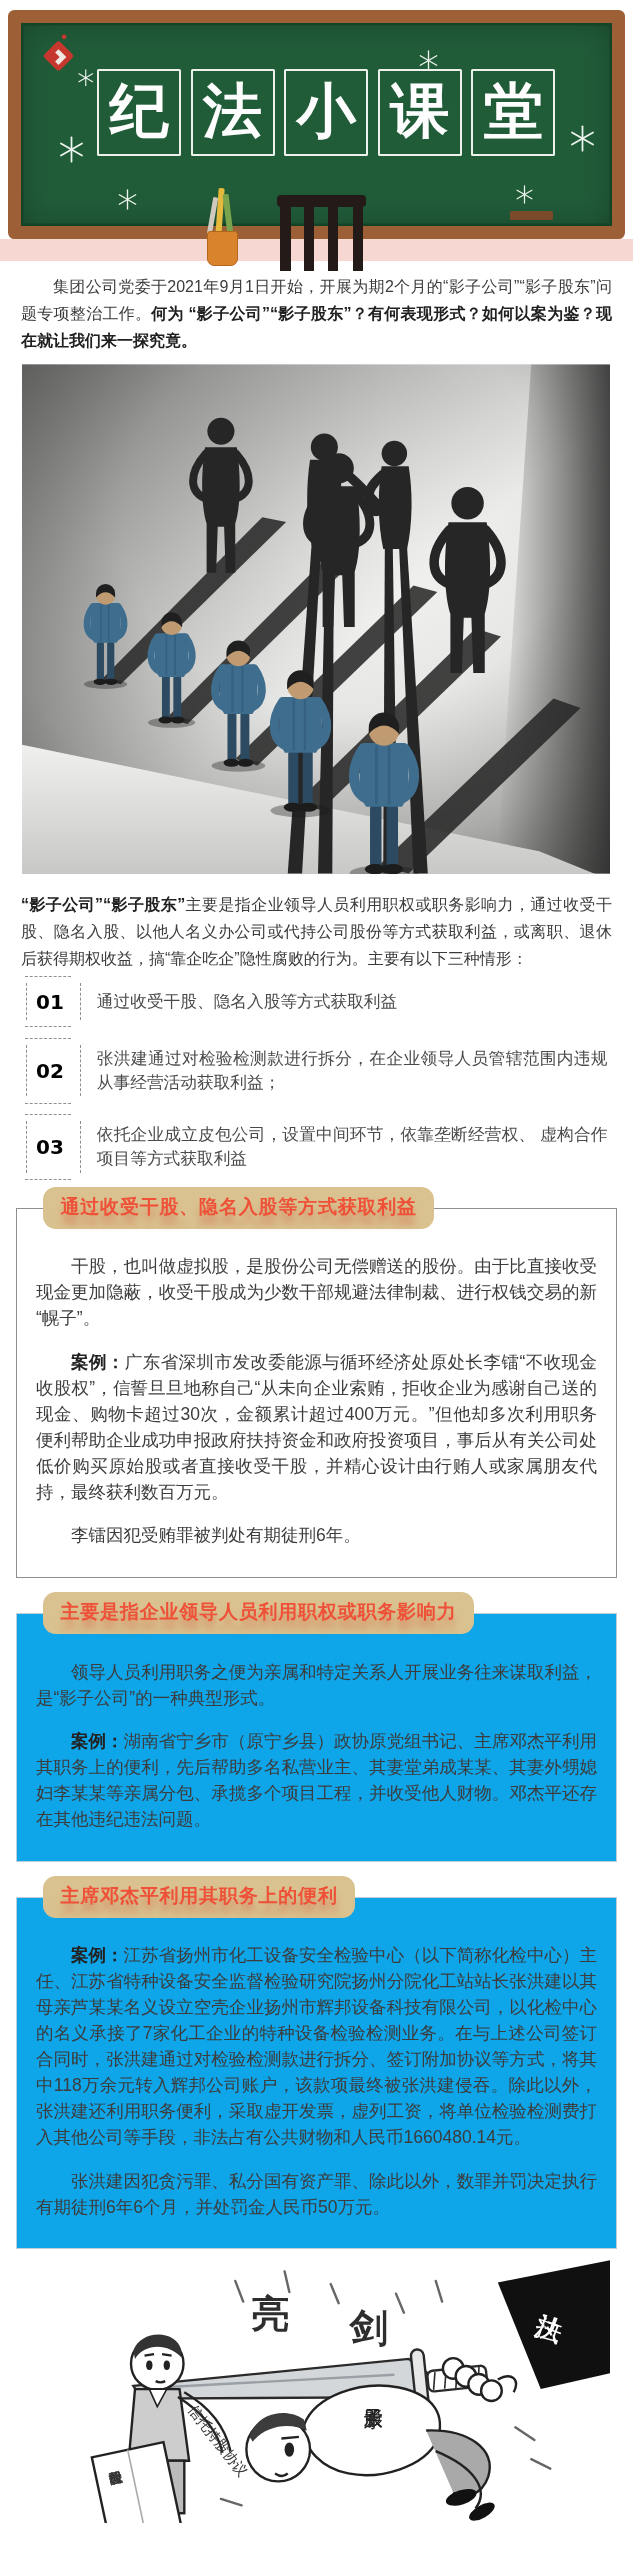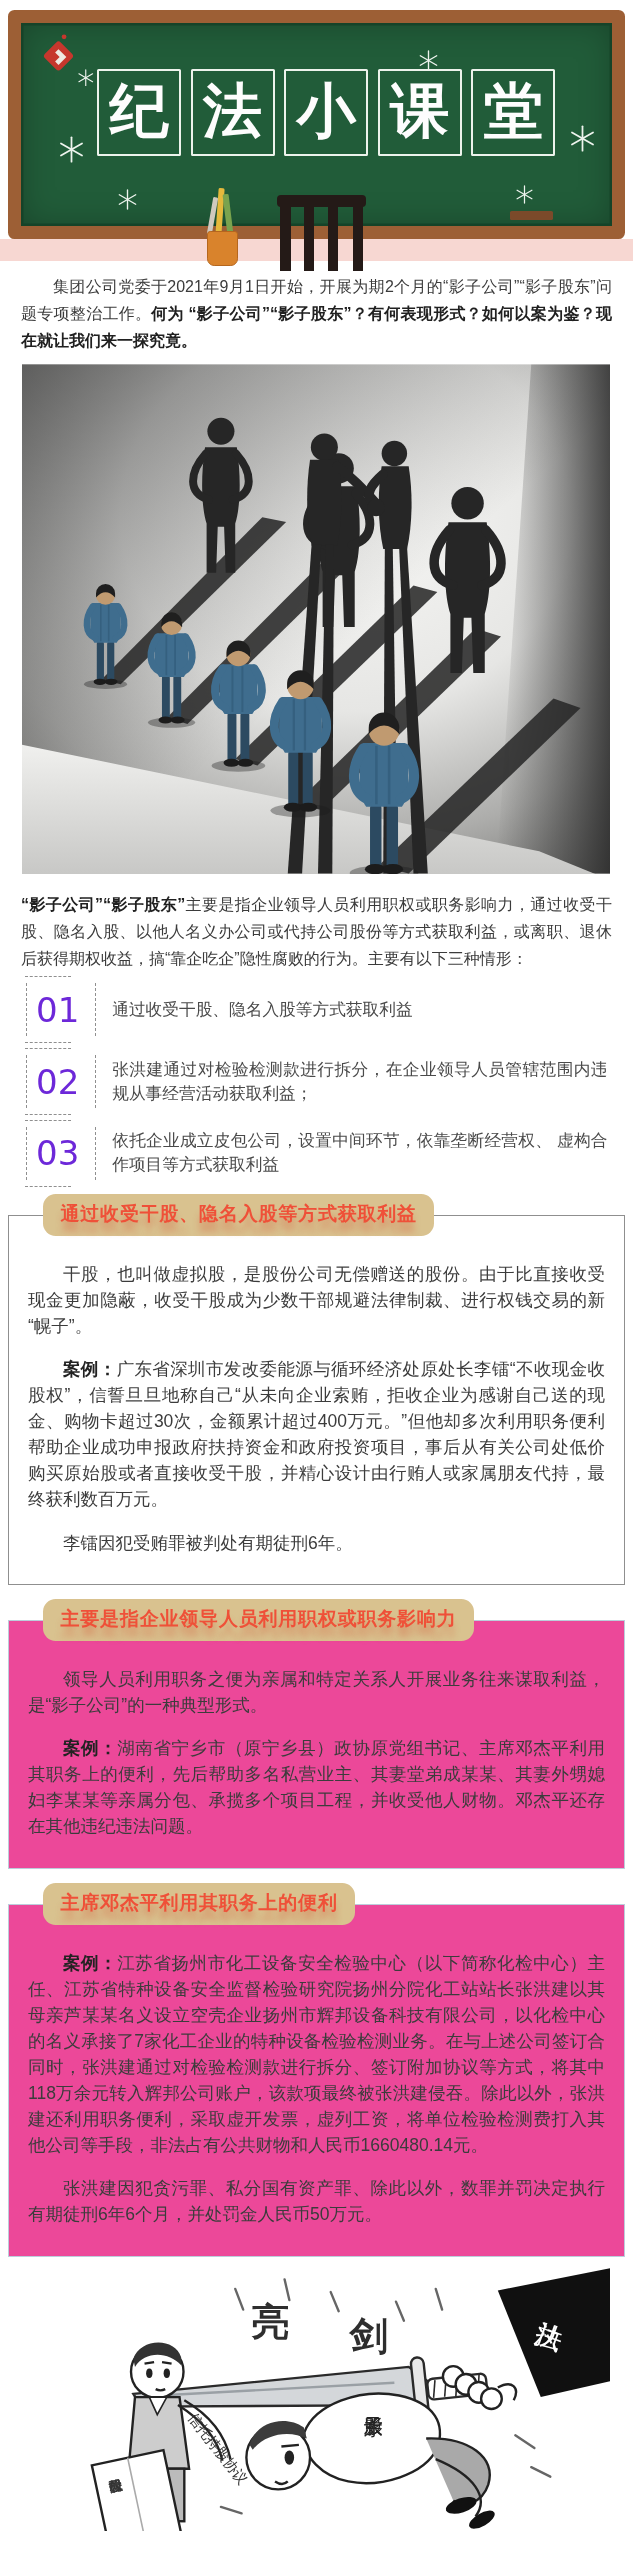--- a/index.html
+++ b/index.html
@@ -35,46 +35,46 @@
   .eraser{position:absolute;left:502px;top:201px;width:43px;height:9.6px;background:#7b4a2a;border-radius:1.6px;z-index:5;}
   .pink-strip{height:22px;background:#f7d7d2;}
   
   .para{margin:12.7px 21px 0;font-size:16px;line-height:27px;color:#3b3b3b;text-align:justify;}
   .indent{text-indent:2em;}
   .b{font-weight:700;color:#202020;}
   .def{margin-top:17.5px;}
   
   .num-list{margin:11px 25.5px 0;}
   .num-row{display:flex;align-items:stretch;}
-  .num-row + .num-row{margin-top:19px;justify-content:space-between;}
+  .num-row + .num-row{margin-top:25px;justify-content:space-between;}
   .num-cell{
     position:relative;display:flex;align-items:center;
     border-left:1.6px dashed #8f8f8f;padding:6.4px 12.7px 6.4px 9.6px;
-    font-family:"DejaVu Sans",sans-serif;font-size:34px;font-weight:400;color:#6d28d9;
+    font-family:"DejaVu Sans",sans-serif;font-size:20px;font-weight:700;color:#000000;
   }
   .num-cell::before,.num-cell::after{content:"";position:absolute;left:-1.6px;width:46px;border-top:1.6px dashed #8f8f8f;}
   .num-cell::before{top:-7.2px;}
   .num-cell::after{bottom:-7.2px;}
   .num-text{
     border-left:1.6px dashed #8f8f8f;margin-left:3.2px;padding:1.6px 0 1.6px 16px;
     font-size:16.7px;line-height:24px;color:#4a4a4a;display:flex;align-items:center;text-align:justify;
   }
   
   .section{margin-top:14.3px;}
   .badge{
     position:relative;z-index:2;display:inline-block;margin-left:43px;
     padding:7.2px 17.5px 8.8px;background:#d9c28f;border-radius:12.7px;
     color:#ef5038;font-size:19px;font-weight:700;letter-spacing:0.8px;
     text-shadow:0 9.6px 6.4px rgba(210,80,50,.38);
   }
   .sec-box{
-    position:relative;z-index:1;margin:-21px 8px 0;border:0.8px solid #8f8f8f;
+    position:relative;z-index:1;margin:-21px 16px 0;border:0.8px solid #8f8f8f;
     background:#ffffff;padding:27px 19px 11px;
   }
-  .sec-box.alt{border-color:#bccddb;background:#ec4899;}
+  .sec-box.alt{border-color:#bccddb;background:#0ea5e9;}
   .bp{font-size:17.5px;line-height:26px;color:#3c3c3c;text-indent:2em;text-align:justify;}
   .case-label{font-weight:700;color:#222222;}
   
   .hero{margin:9.6px 22px 0;line-height:0;}
   .cartoon{margin:11px 22px 0;line-height:0;}
   .hidden-defs{position:absolute;width:0;height:0;overflow:hidden;}
 </style>
 </head>
 <body>
 

